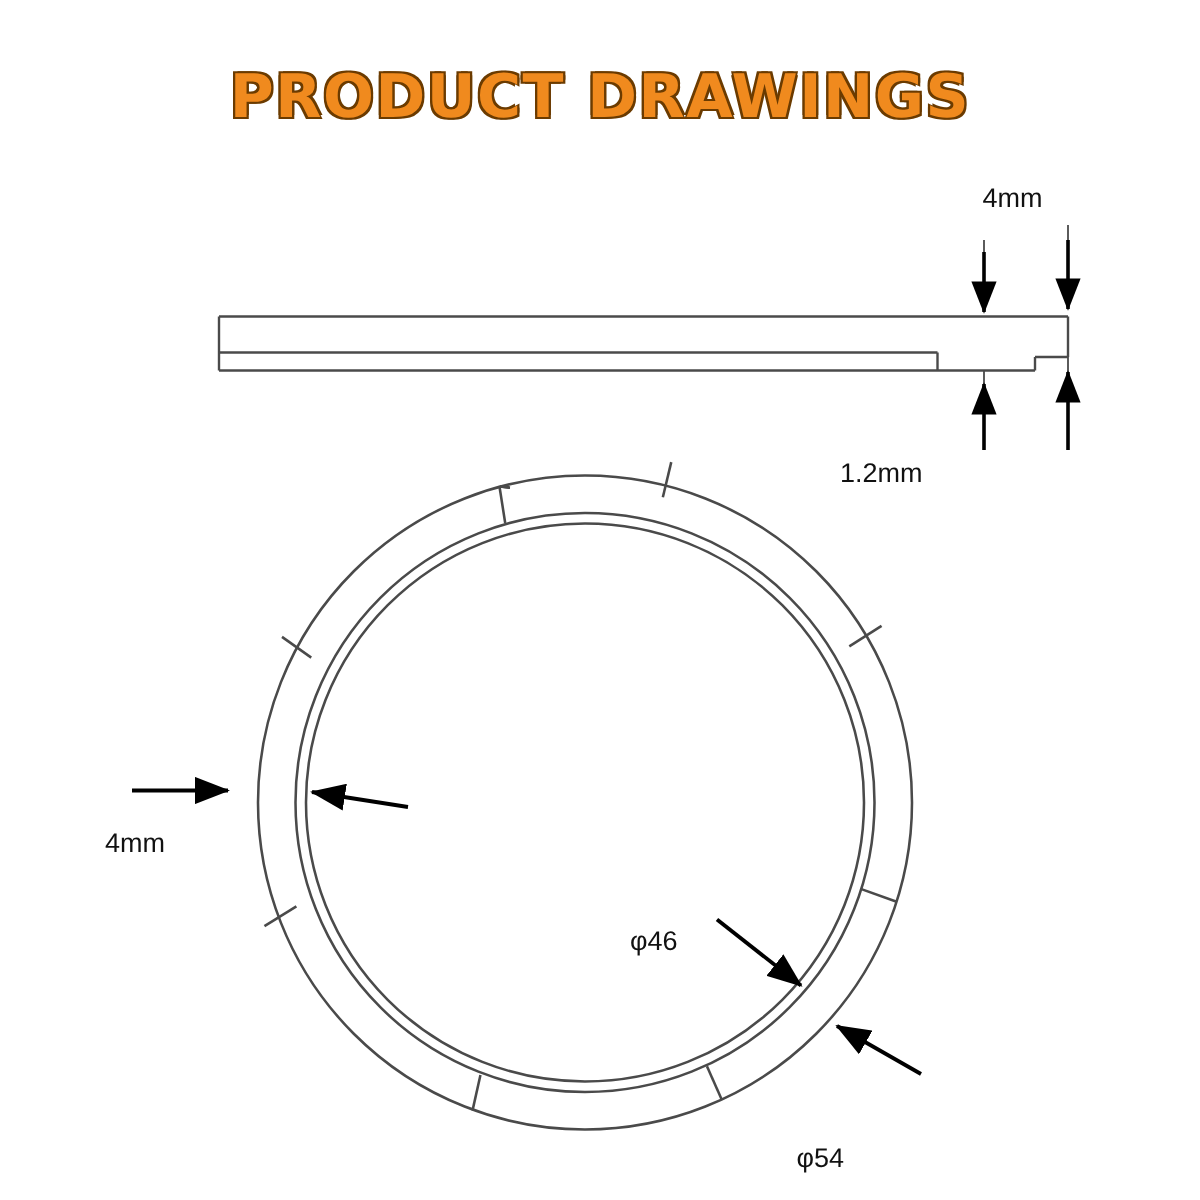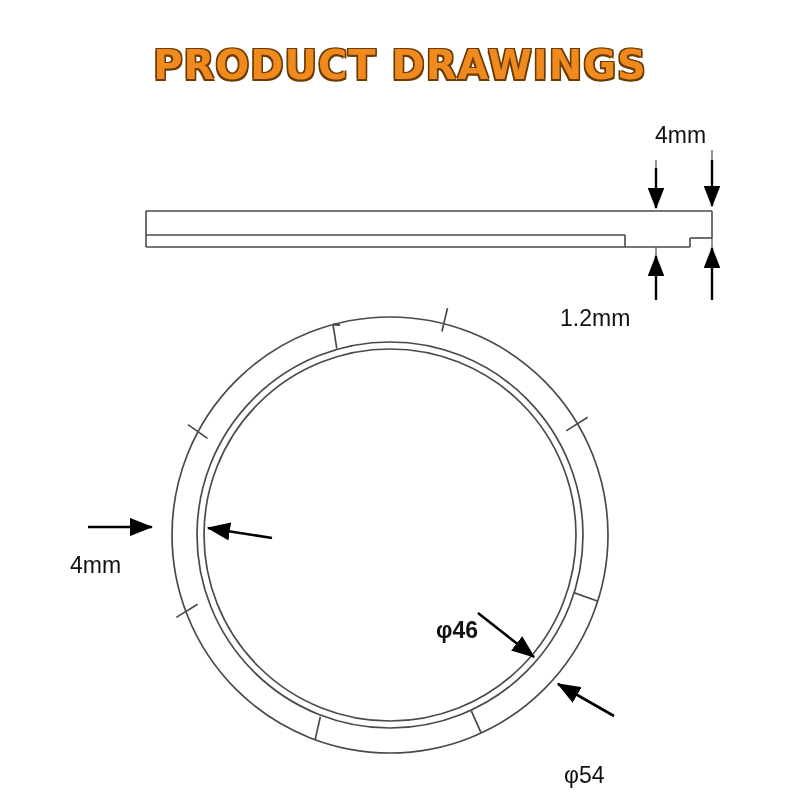--- a/index.html
+++ b/index.html
@@ -39,30 +39,30 @@
   }
   svg#drawing {
     position: absolute;
     left: 0;
     top: 0;
     width: 800px;
     height: 800px;
   }
   .lbl {
     position: absolute;
-    font-size: 23px;
+    font-size: 18px;
     color: #111111;
     font-family: "Liberation Sans", sans-serif;
     white-space: nowrap;
   }
   #lbl-4mm-top   { left: 655px; top: 122px; }
   #lbl-1p2mm     { left: 560px; top: 305px; }
   #lbl-4mm-left  { left: 70px;  top: 552px; }
-  #lbl-phi46     { left: 436px; top: 617px; font-weight: bold; }
-  #lbl-phi54     { left: 564px; top: 762px; text-align: right; }
+  #lbl-phi46     { left: 420px; top: 617px; }
+  #lbl-phi54     { left: 531px; top: 762px; text-align: right; }
 </style>
 </head>
 <body>
 
 <div id="stage">
 
   <div id="title">PRODUCT DRAWINGS</div>
 
   <svg id="drawing" viewBox="0 0 800 800">
     <defs>

